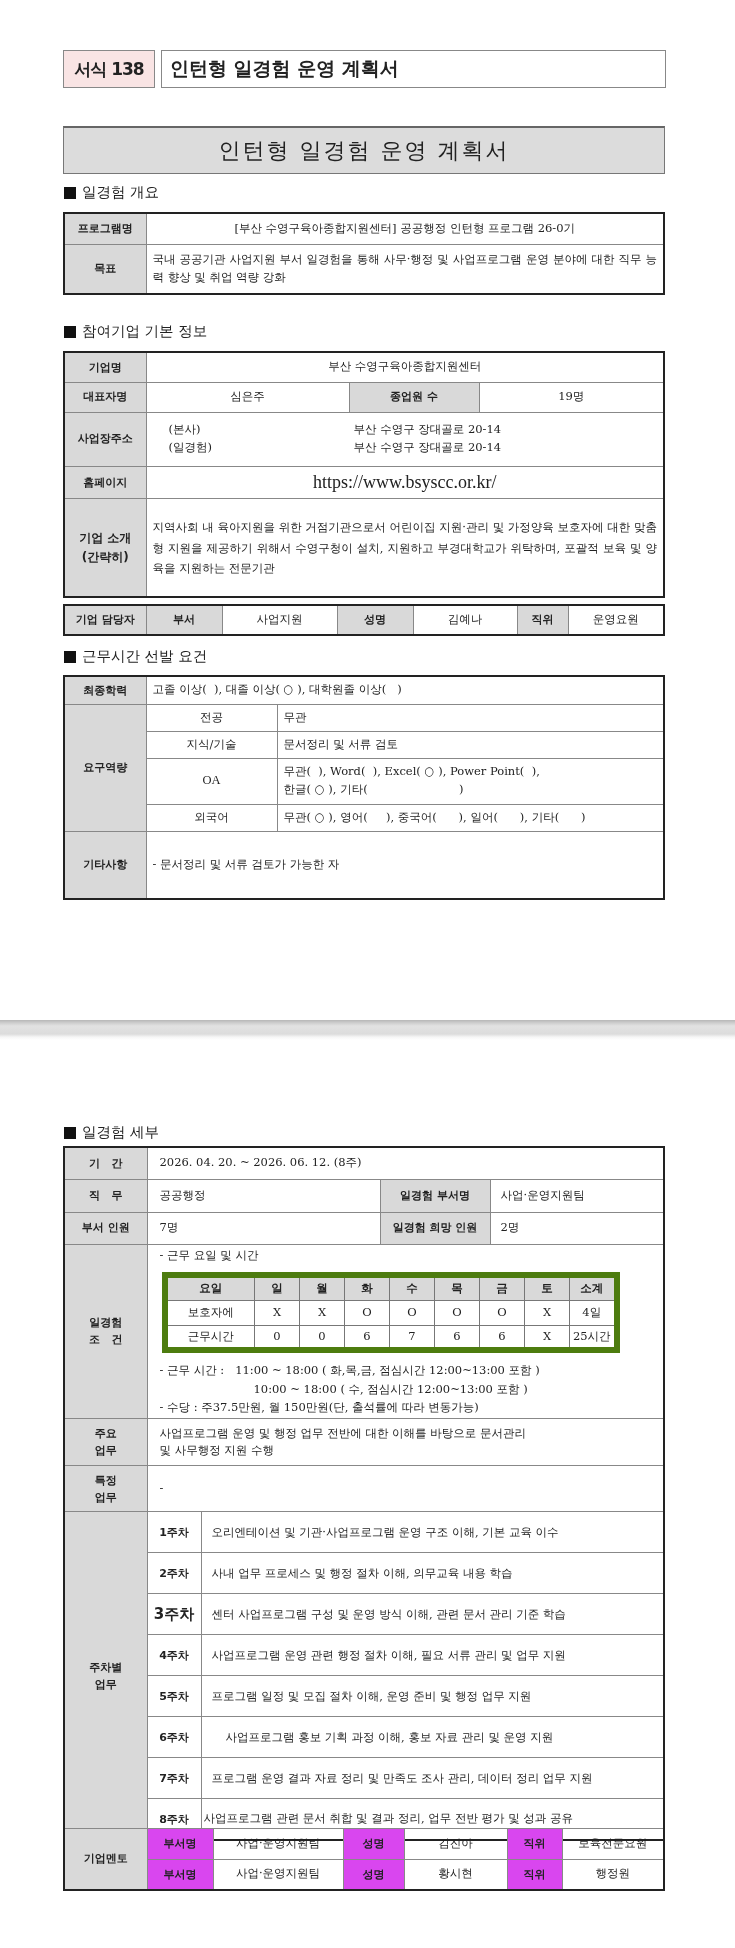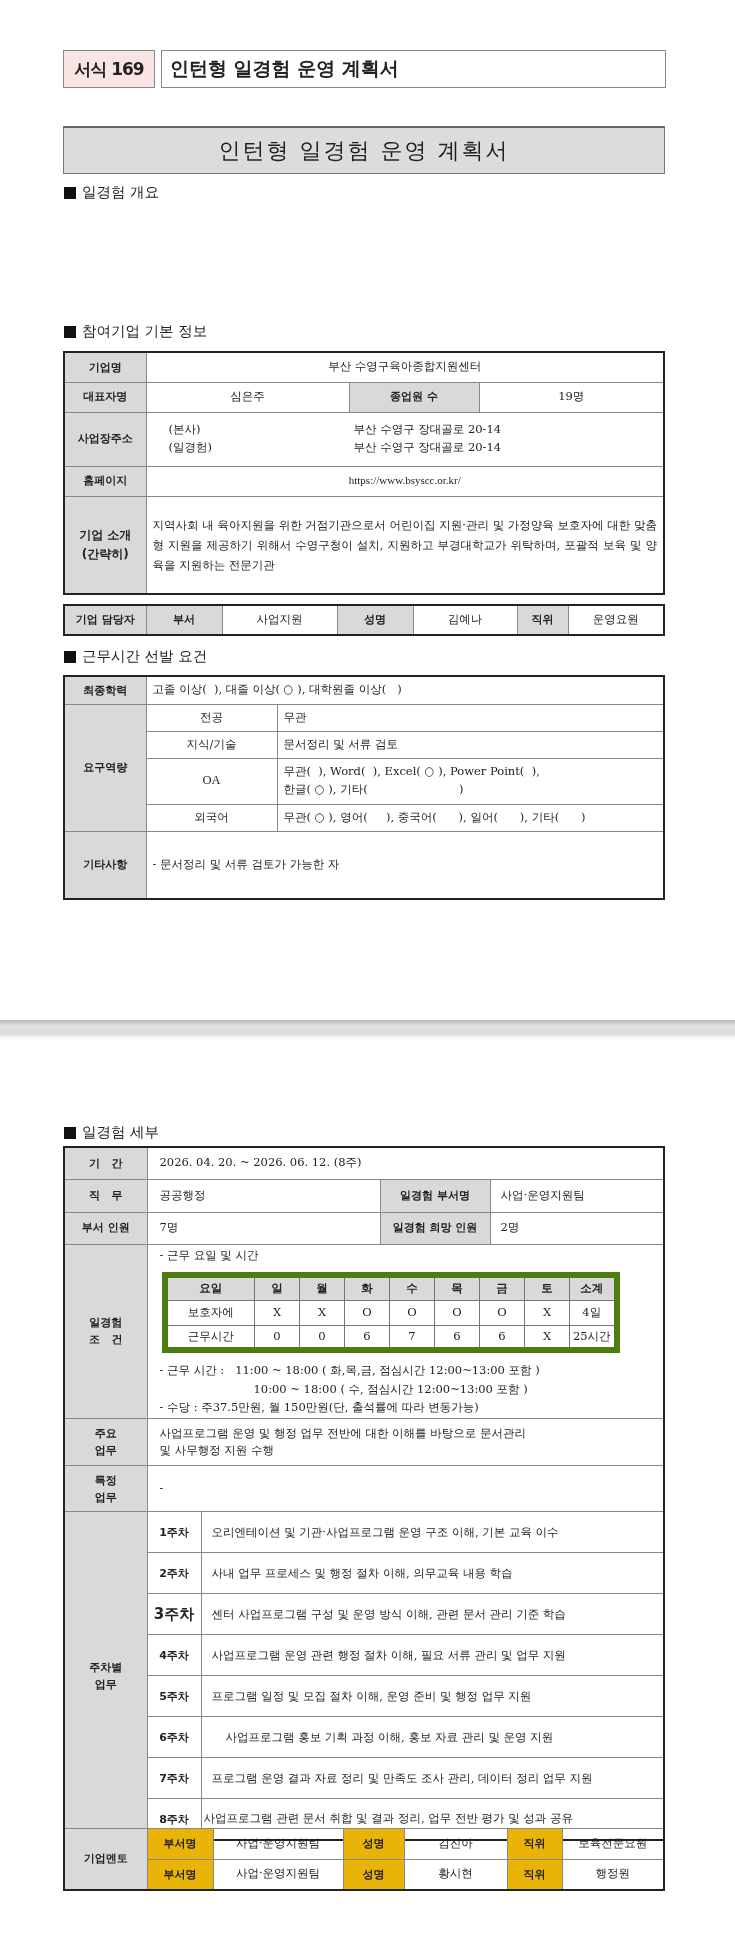--- a/index.html
+++ b/index.html
@@ -23,53 +23,61 @@
   .doc-title { position: absolute; left: 63px; top: 126px; width: 602px; height: 48px; background: #dcdcdc; border: 1px solid #777; border-top: 2px solid #666;
     display: flex; align-items: center; justify-content: center; font-size: 22px; letter-spacing: 2px; }
 
   .section-title { position: absolute; left: 64px; font-size: 14.5px; display: flex; align-items: center; gap: 6px; }
   .sq { display: inline-block; width: 12px; height: 12px; background: #111; }
 
   table { border-collapse: collapse; position: absolute; left: 63px; width: 602px; table-layout: fixed; }
   td { border: 1px solid #888; padding: 2px 6px; vertical-align: middle; line-height: 1.55; }
   table.outer { border: 2px solid #222; }
   .lbl { background: #d9d9d9; text-align: center; font-weight: bold; font-family: "DejaVu Sans", sans-serif; font-size: 11px; }
-  .lbl2 { background: #eab308; text-align: center; font-weight: bold; font-family: "DejaVu Sans", sans-serif; font-size: 11px; }
+  .lbl2 { background: #d946ef; text-align: center; font-weight: bold; font-family: "DejaVu Sans", sans-serif; font-size: 11px; }
   .c { text-align: center; }
   .just { text-align: justify; }
 
   .inner-tbl { position: static; width: 458px; margin: 8px 0 8px 2px; border: 6px solid #4d7c0f; }
   .inner-tbl td { border: 1px solid #777; text-align: center; padding: 1px 2px; height: 25px; font-size: 11.5px; }
   .inner-tbl .hd { background: #d9d9d9; font-weight: bold; font-family: "DejaVu Sans", sans-serif; }
 
   .bl { display: block; }
   .ind { padding-left: 92px; }
 </style>
 </head>
 <body>
 
 <div class="page page1">
 
   <div class="form-header">
-    <div class="form-badge">서식 169</div>
+    <div class="form-badge">서식 138</div>
     <div class="form-title-box">인턴형 일경험 운영 계획서</div>
   </div>
 
   <div class="doc-title">인턴형 일경험 운영 계획서</div>
 
   <div class="section-title" style="top:183px;">
     <span class="sq"></span>
     <span>일경험 개요</span>
   </div>
   <table class="outer" style="top:212px;">
     <colgroup>
         <col style="width:82px">
         <col>
       </colgroup>
     <tbody>
+        <tr style="height:31px">
+      <td class="lbl">프로그램명</td>
+      <td class="c">[부산 수영구육아종합지원센터] 공공행정 인턴형 프로그램 26-0기</td>
+    </tr>
+    <tr style="height:50px">
+      <td class="lbl">목표</td>
+      <td class="just">국내 공공기관 사업지원 부서 일경험을 통해 사무·행정 및 사업프로그램 운영 분야에 대한 직무 능력 향상 및 취업 역량 강화</td>
+    </tr>
   </tbody>
     </table>
 
   <div class="section-title" style="top:322px;">
     <span class="sq"></span>
     <span>참여기업 기본 정보</span>
   </div>
   <table class="outer" style="top:351px;">
     <colgroup>
         <col style="width:82px">
@@ -96,21 +104,21 @@
           <span style="padding-left:85px">부산 수영구 장대골로 20-14</span>
         </div>
         <div style="display:flex; padding-left:16px;">
           <span style="width:100px">(일경험)</span>
           <span style="padding-left:85px">부산 수영구 장대골로 20-14</span>
         </div>
       </td>
     </tr>
     <tr style="height:30px">
       <td class="lbl">홈페이지</td>
-      <td class="c" colspan="3" style="font-family:'Liberation Serif',serif; font-size:11px;">https://www.bsyscc.or.kr/</td>
+      <td class="c" colspan="3" style="font-family:'Liberation Serif',serif; font-size:18px;">https://www.bsyscc.or.kr/</td>
     </tr>
     <tr style="height:98px">
       <td class="lbl">
         <span class="bl" style="font-size:12px">기업 소개</span>
         <span class="bl" style="font-size:12px">(간략히)</span>
       </td>
       <td colspan="3" class="just" style="line-height:1.75">지역사회 내 육아지원을 위한 거점기관으로서 어린이집 지원·관리 및 가정양육 보호자에 대한 맞춤형 지원을 제공하기 위해서 수영구청이 설치, 지원하고 부경대학교가 위탁하며, 포괄적 보육 및 양육을 지원하는 전문기관</td>
     </tr>
   </tbody>
     </table>

